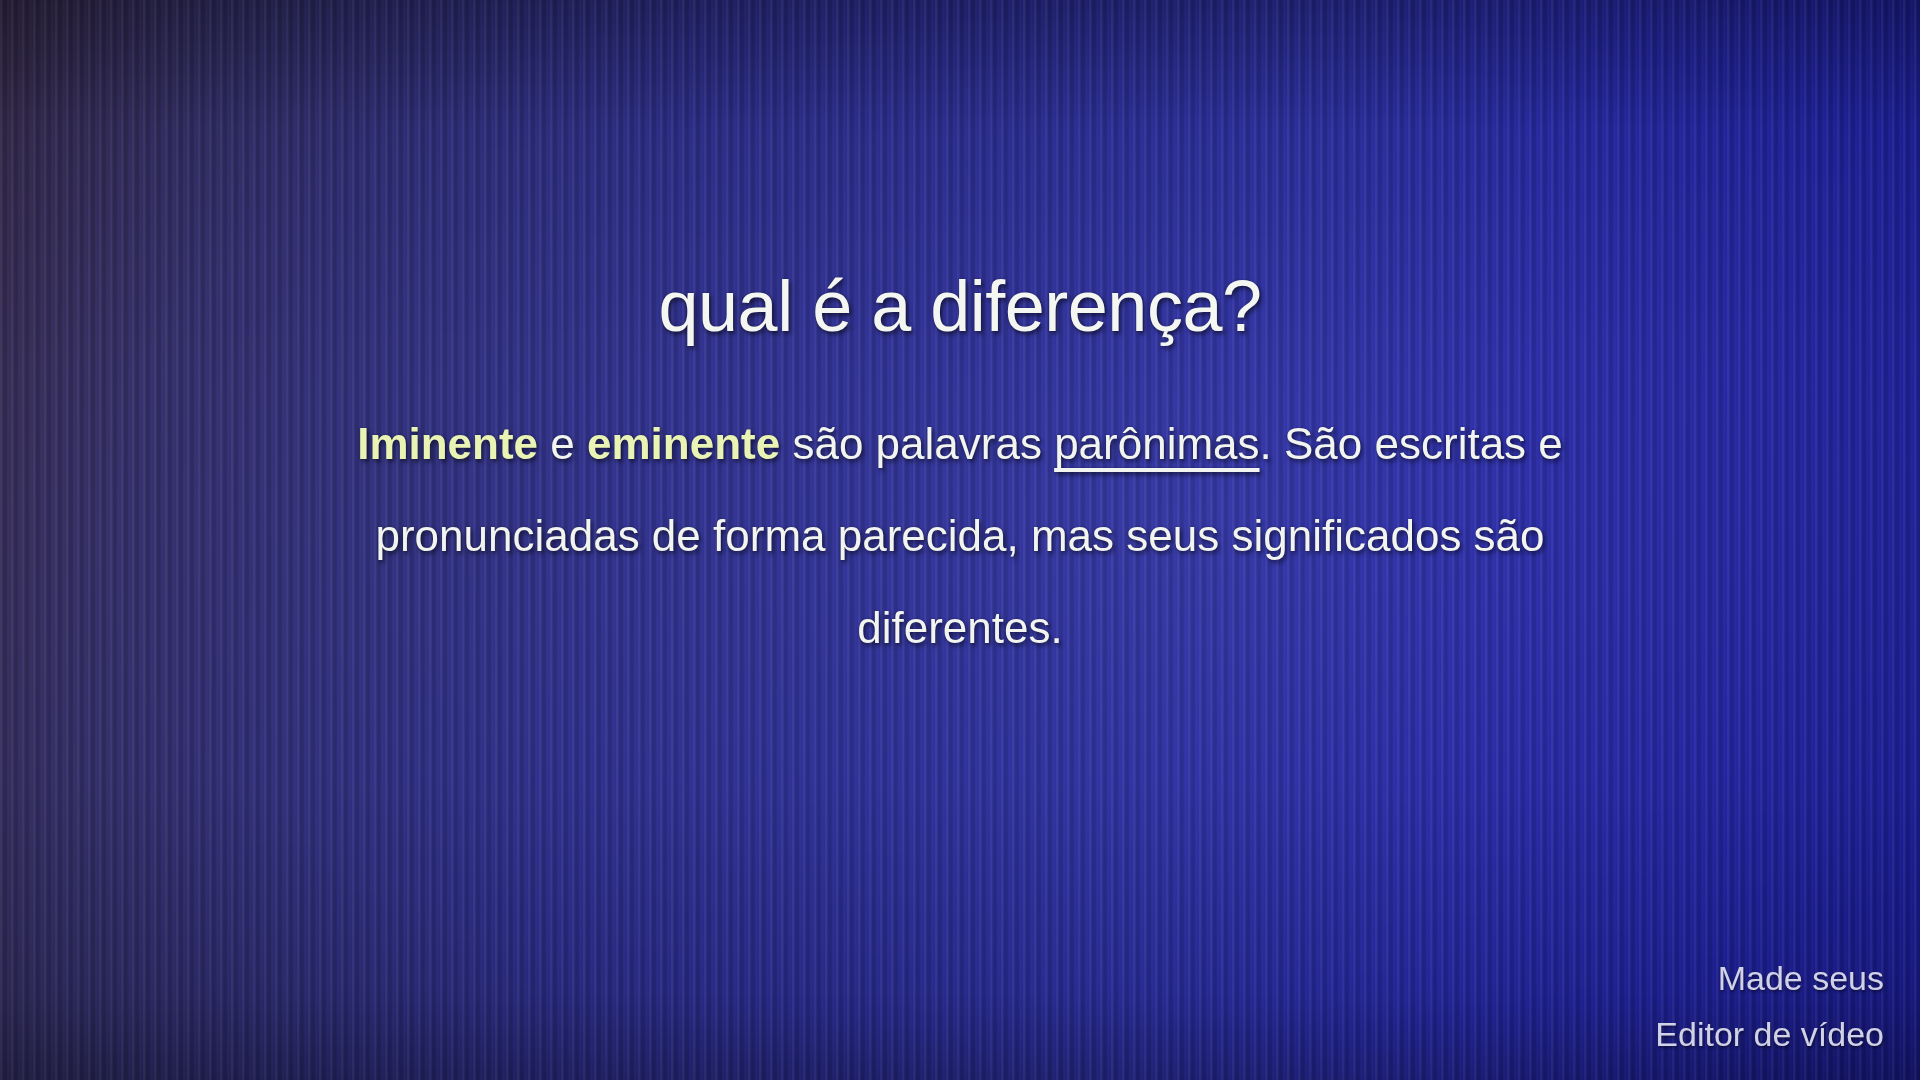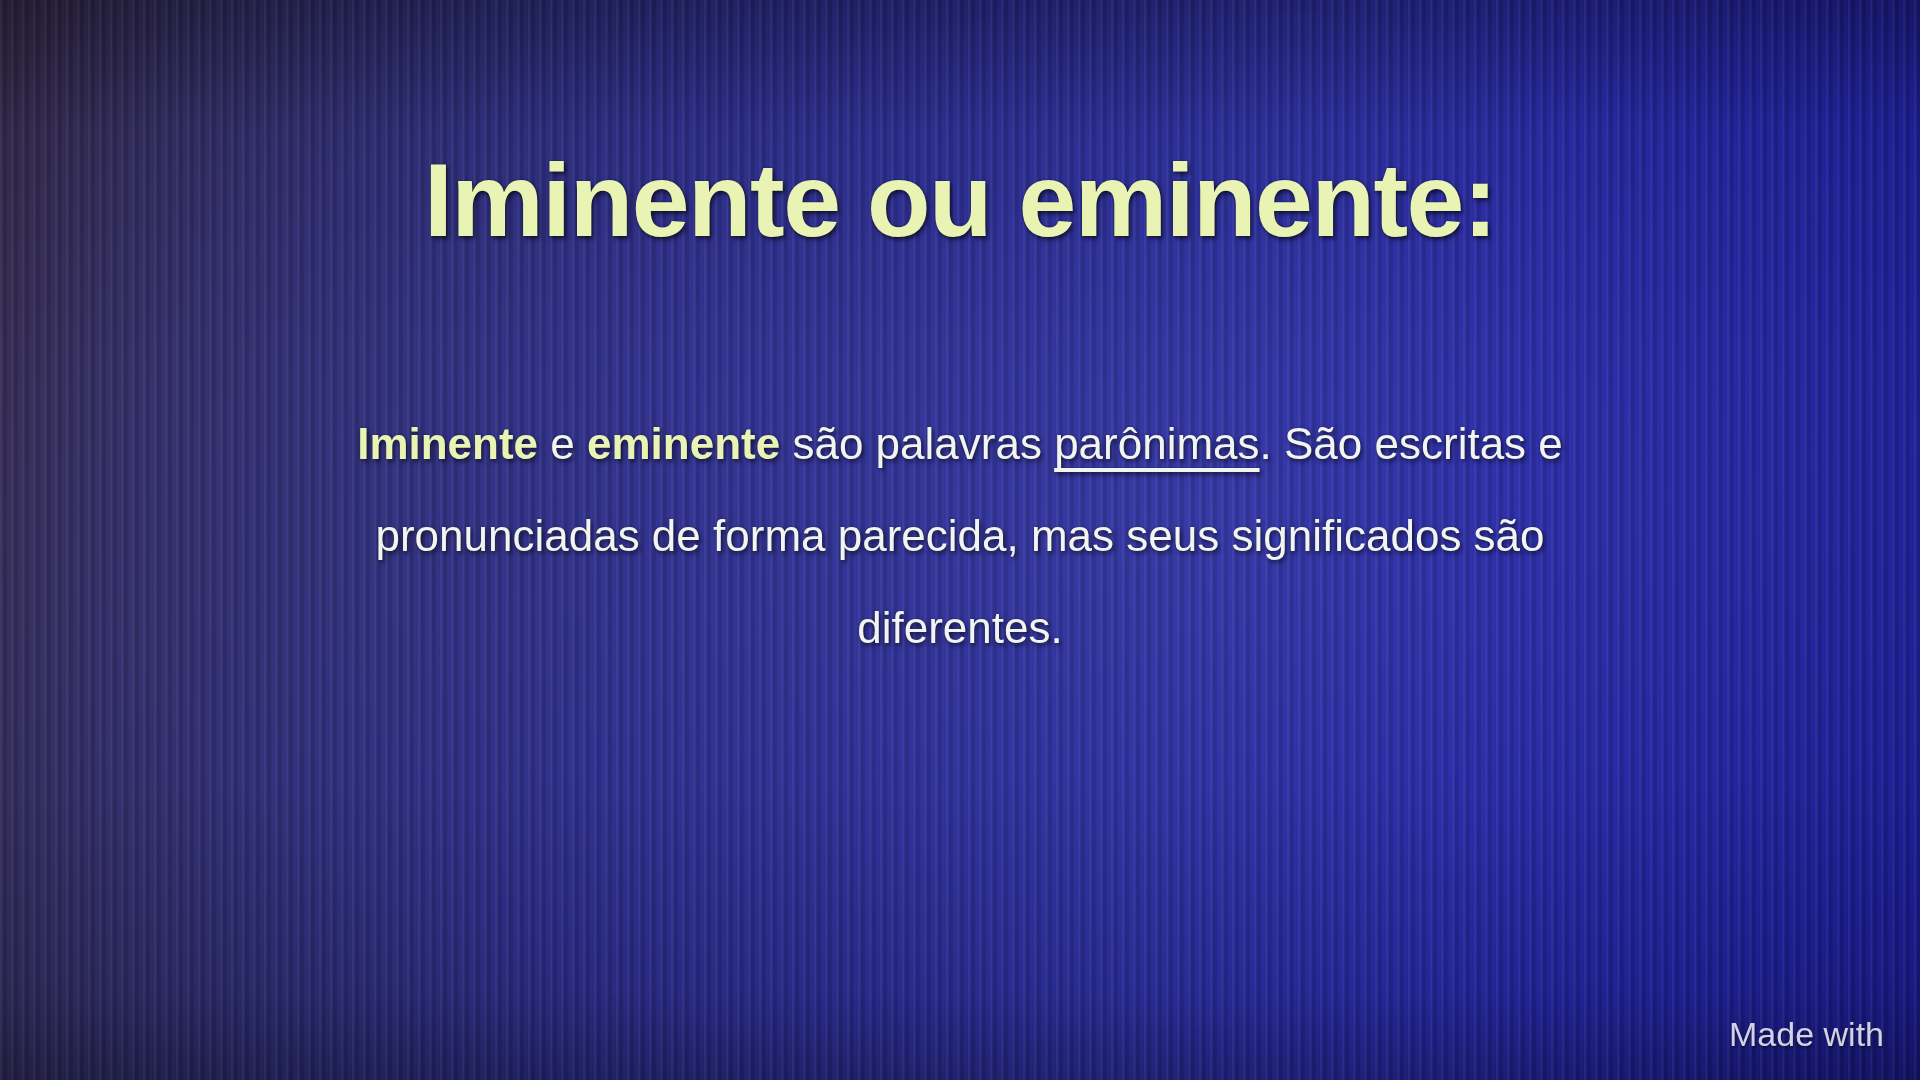--- a/index.html
+++ b/index.html
@@ -138,25 +138,26 @@
 </head>
 <body>
 
 <div id="slide">
 
   <div id="stripes"></div>
   <div id="vignette"></div>
 
   <div id="content">
 
-    <div class="title">Iminente ou eminente:</div>
 
+    <div class="subtitle">qual é a diferença?</div>
 
     <div class="body-para">
       <span class="hl">Iminente</span><span> e </span><span class="hl">eminente</span><span> são palavras </span><span class="ul">parônimas</span><span>. São escritas e pronunciadas de forma parecida, mas seus significados são diferentes.</span>
     </div>
 
     <div class="watermark">
-      <span class="wline">Made with</span>
+      <span class="wline">Made seus</span>
+      <span class="wline">Editor de vídeo</span>
     </div>
 
   </div>
 </div>
 
 </body></html>

